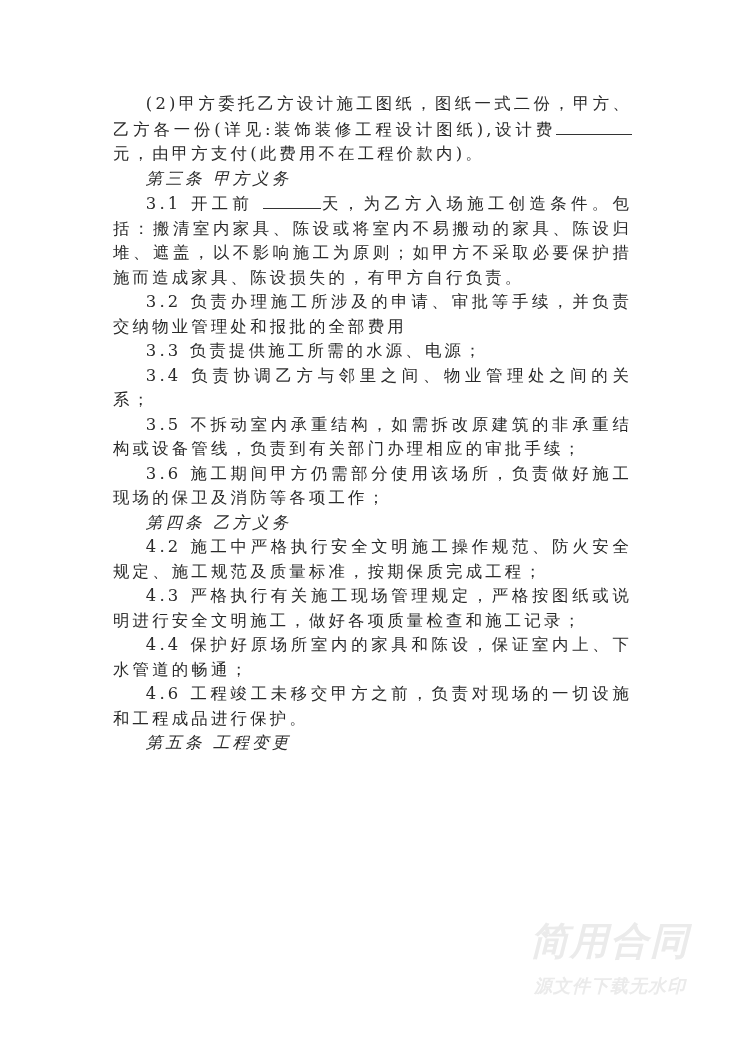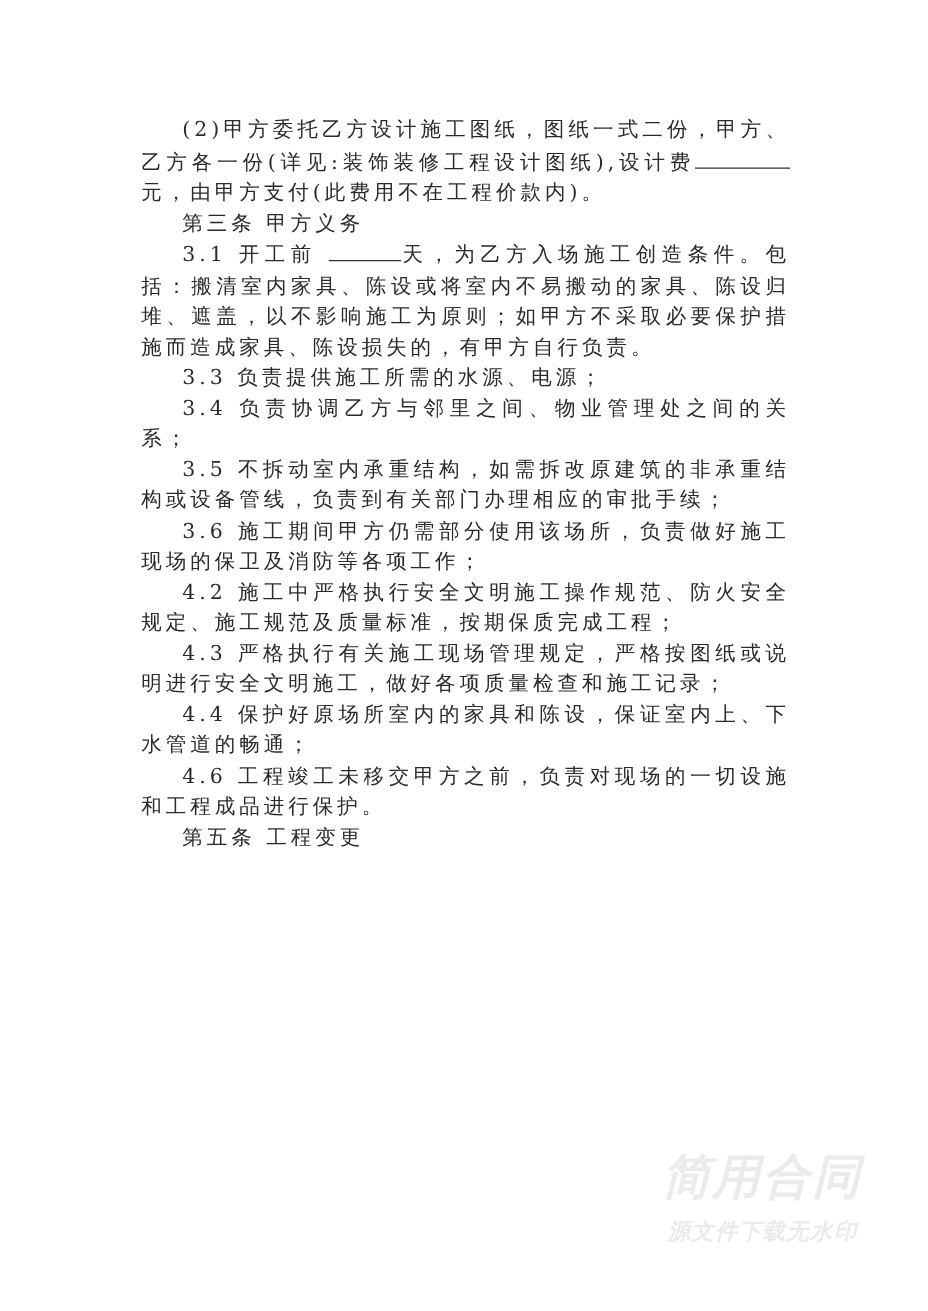--- a/index.html
+++ b/index.html
@@ -32,20 +32,21 @@
       letter-spacing: 3.2px;
       text-align: justify;
     }
     .para {
       margin: 0;
       text-indent: 2em;
     }
     .heading {
       margin: 0;
       text-indent: 2em;
+      font-style: italic;
     }
     .blank {
       display: inline-block;
       border-bottom: 1.2px solid #333;
       height: 17px;
       vertical-align: baseline;
       text-indent: 0;
     }
     .watermark {
       position: absolute;
@@ -76,25 +77,27 @@
 
 <div class="page">
   <div class="content">
 
     <p class="para"><span>(2)甲方委托乙方设计施工图纸，图纸一式二份，甲方、乙方各一份(详见:装饰装修工程设计图纸),设计费</span><span class="blank" style="width:76px"></span><span>元，由甲方支付(此费用不在工程价款内)。</span></p>
 
     <p class="heading">第三条 甲方义务</p>
 
     <p class="para"><span>3.1 开工前 </span><span class="blank" style="width:58px"></span><span>天，为乙方入场施工创造条件。包括：搬清室内家具、陈设或将室内不易搬动的家具、陈设归堆、遮盖，以不影响施工为原则；如甲方不采取必要保护措施而造成家具、陈设损失的，有甲方自行负责。</span></p>
 
+    <p class="para">3.2 负责办理施工所涉及的申请、审批等手续，并负责交纳物业管理处和报批的全部费用</p>
     <p class="para">3.3 负责提供施工所需的水源、电源；</p>
     <p class="para">3.4 负责协调乙方与邻里之间、物业管理处之间的关系；</p>
     <p class="para">3.5 不拆动室内承重结构，如需拆改原建筑的非承重结构或设备管线，负责到有关部门办理相应的审批手续；</p>
     <p class="para">3.6 施工期间甲方仍需部分使用该场所，负责做好施工现场的保卫及消防等各项工作；</p>
 
+    <p class="heading">第四条 乙方义务</p>
 
 
     <p class="para">4.2 施工中严格执行安全文明施工操作规范、防火安全规定、施工规范及质量标准，按期保质完成工程；</p>
     <p class="para">4.3 严格执行有关施工现场管理规定，严格按图纸或说明进行安全文明施工，做好各项质量检查和施工记录；</p>
     <p class="para">4.4 保护好原场所室内的家具和陈设，保证室内上、下水管道的畅通；</p>
     <p class="para">4.6 工程竣工未移交甲方之前，负责对现场的一切设施和工程成品进行保护。</p>
 
     <p class="heading">第五条 工程变更</p>
   </div>
 

